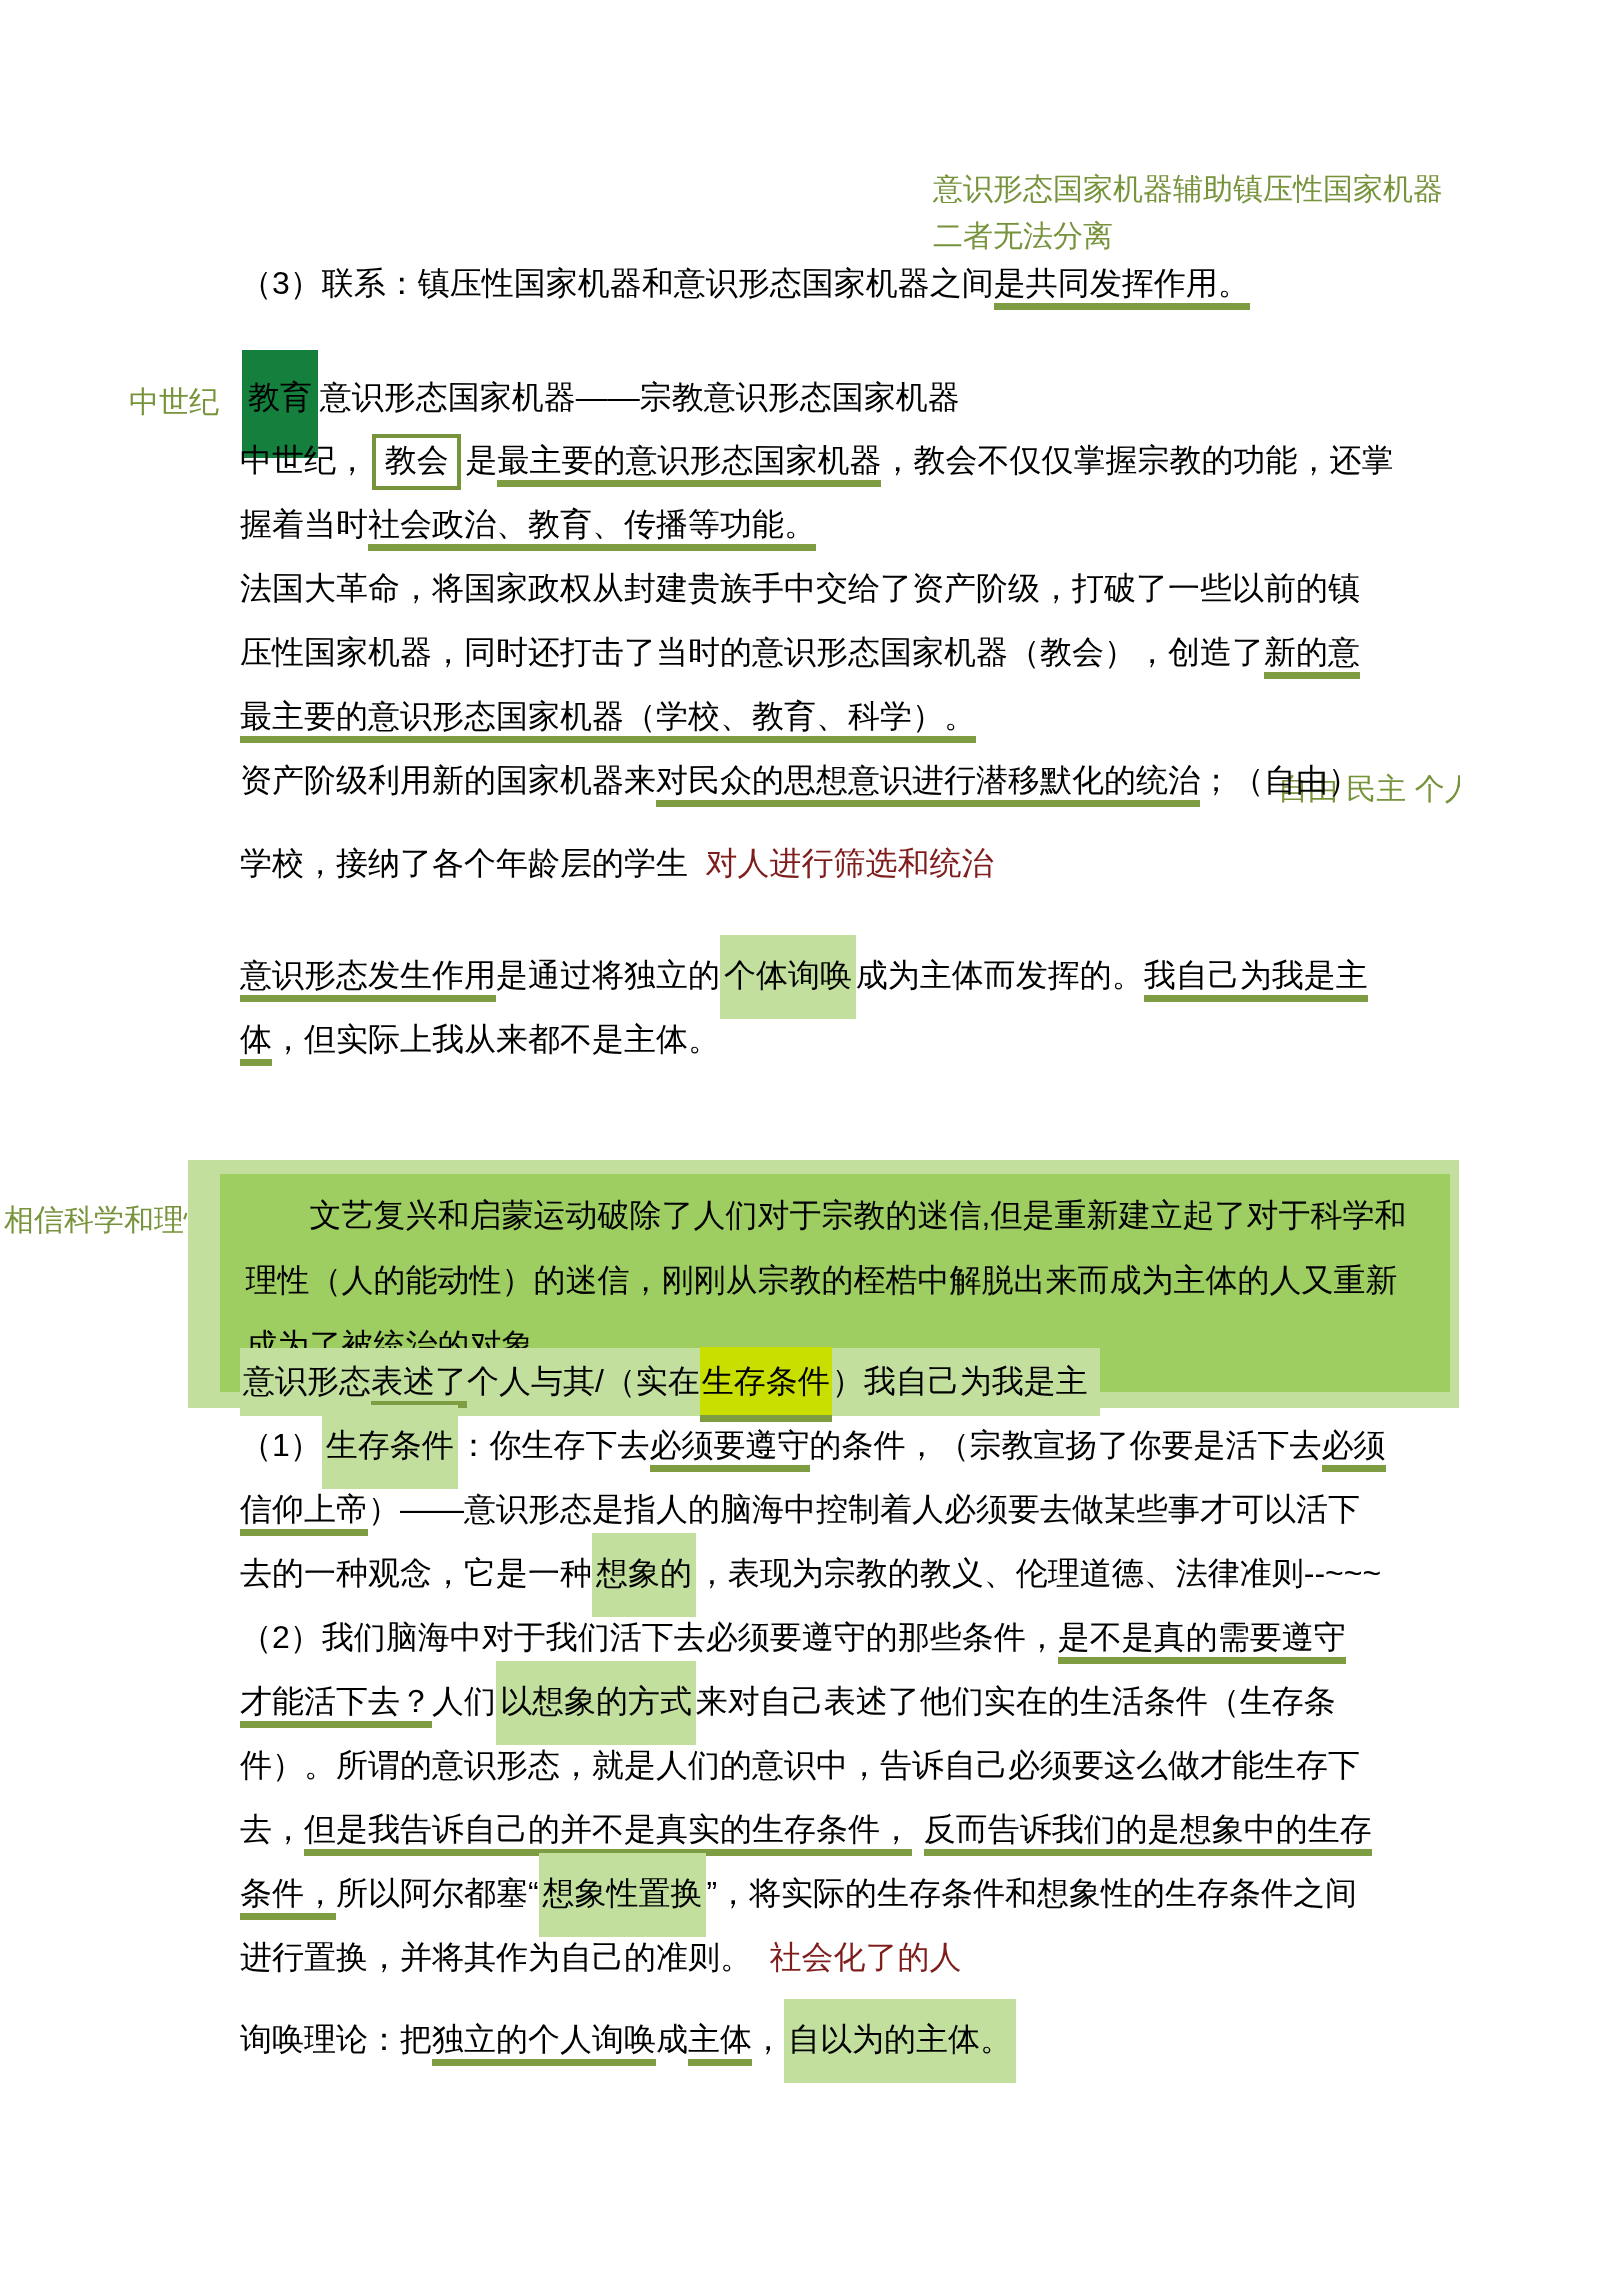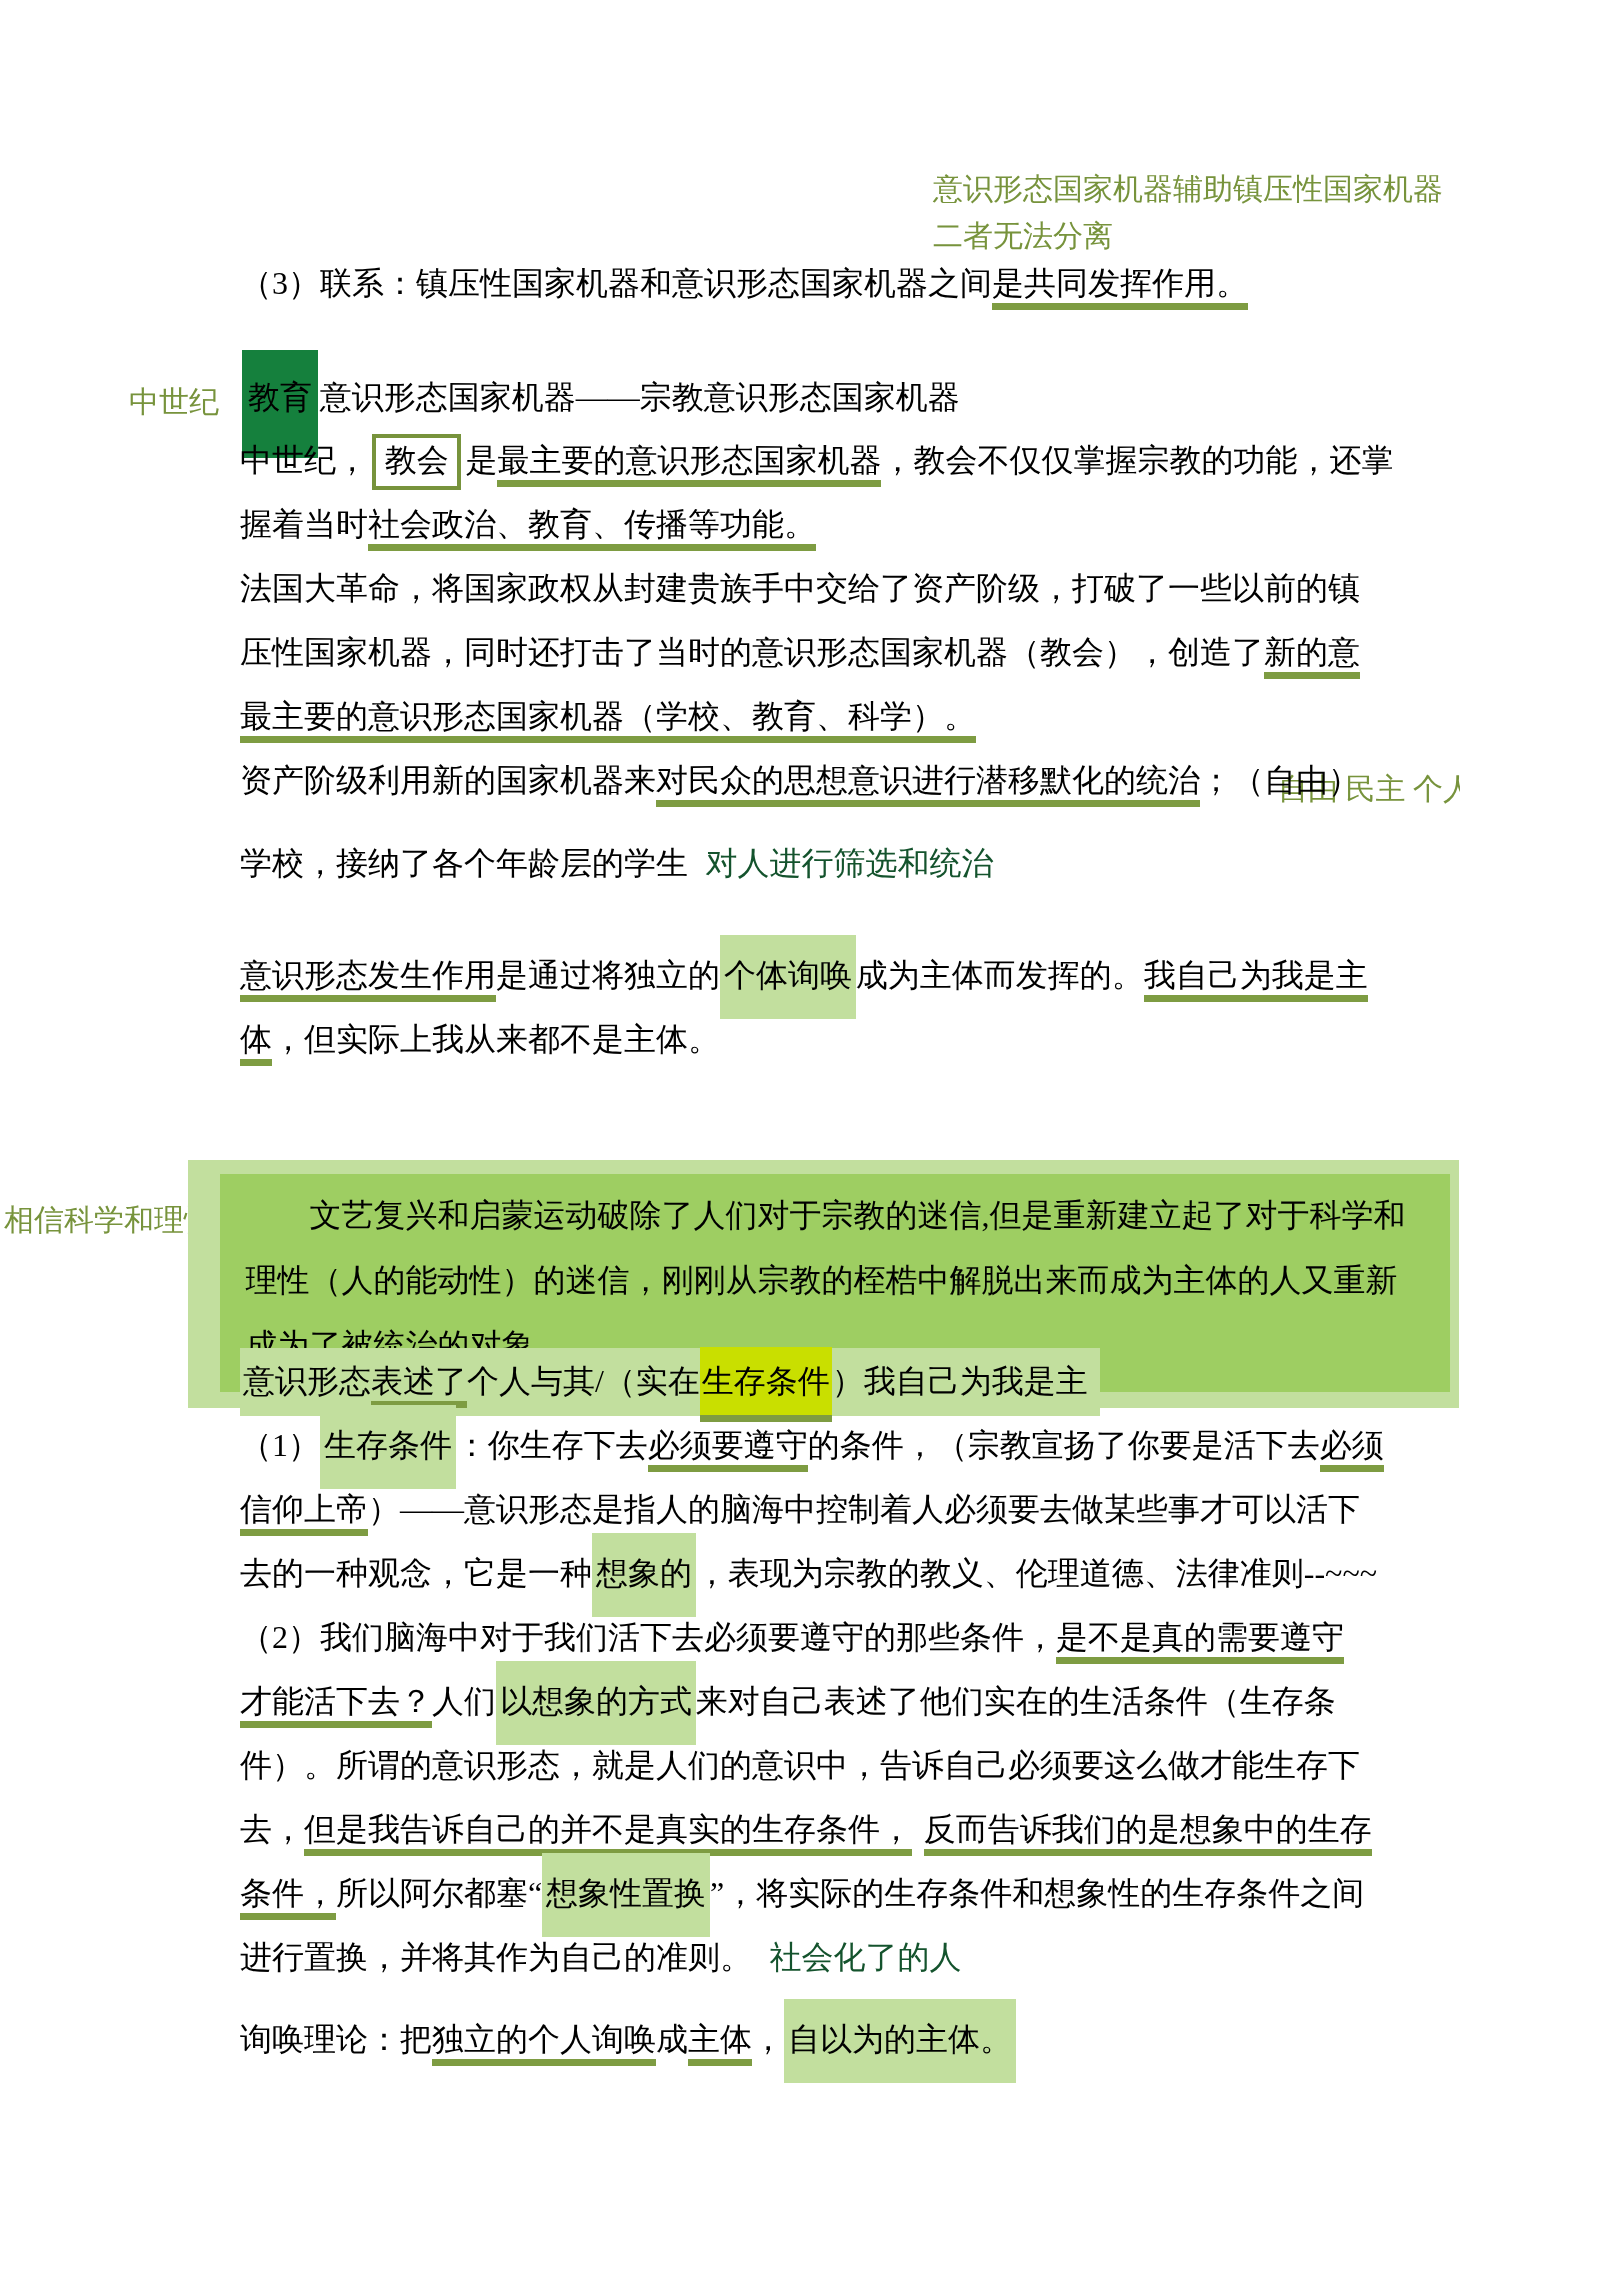--- a/index.html
+++ b/index.html
@@ -1,21 +1,21 @@
 <!DOCTYPE html>
 <html><head>
 <meta charset="utf-8">
 <style>
   html,body{margin:0;padding:0;background:#ffffff;}
   .page{position:relative;width:1460px;height:2293px;background:#ffffff;
-        font-family:Liberation Serif, serif;color:#000;overflow:hidden;}
+        font-family:Liberation Sans, sans-serif;color:#000;overflow:hidden;}
   .para{position:absolute;left:240px;width:1274px;font-size:32px;line-height:64px;}
   .ln{white-space:nowrap;}
   .ann{position:absolute;color:#77933C;font-size:30px;line-height:47px;white-space:nowrap;}
-  .green{color:#14532d;}
+  .green{color:#7f1d1d;}
   .inline-ann{margin-left:17.6px;}
   .u{border-bottom:7.8px solid #7E9C42;padding-bottom:2px;}
   .gap{margin-right:11.8px;}
   .hl{background:#C2DF9E;padding:21.6px 3.9px 25.5px;margin:-21.6px 0 -25.5px;}
   .hl-xtall{background:#15803d;padding:29px 5.9px 43px;margin:-29px 2px -43px;}
   .hl-line{background:#C2DF9E;padding:14.7px 11.8px 16.7px 2.9px;margin:-14.7px 0 -16.7px;}
   .yhl{background:#C9DF00;padding:15.7px 2px;margin:-15.7px 0;border-bottom:7.8px solid #7E9C42;}
   .boxed{display:inline-block;border:4.9px solid #77933C;padding:2px 8.8px 5.9px;margin:-9.8px 3.9px;line-height:1.25;}
   .block-outer{position:absolute;left:188px;width:1271px;background:#C2DF9E;
                padding:13.7px 8.8px 15.7px 32px;box-sizing:border-box;}

